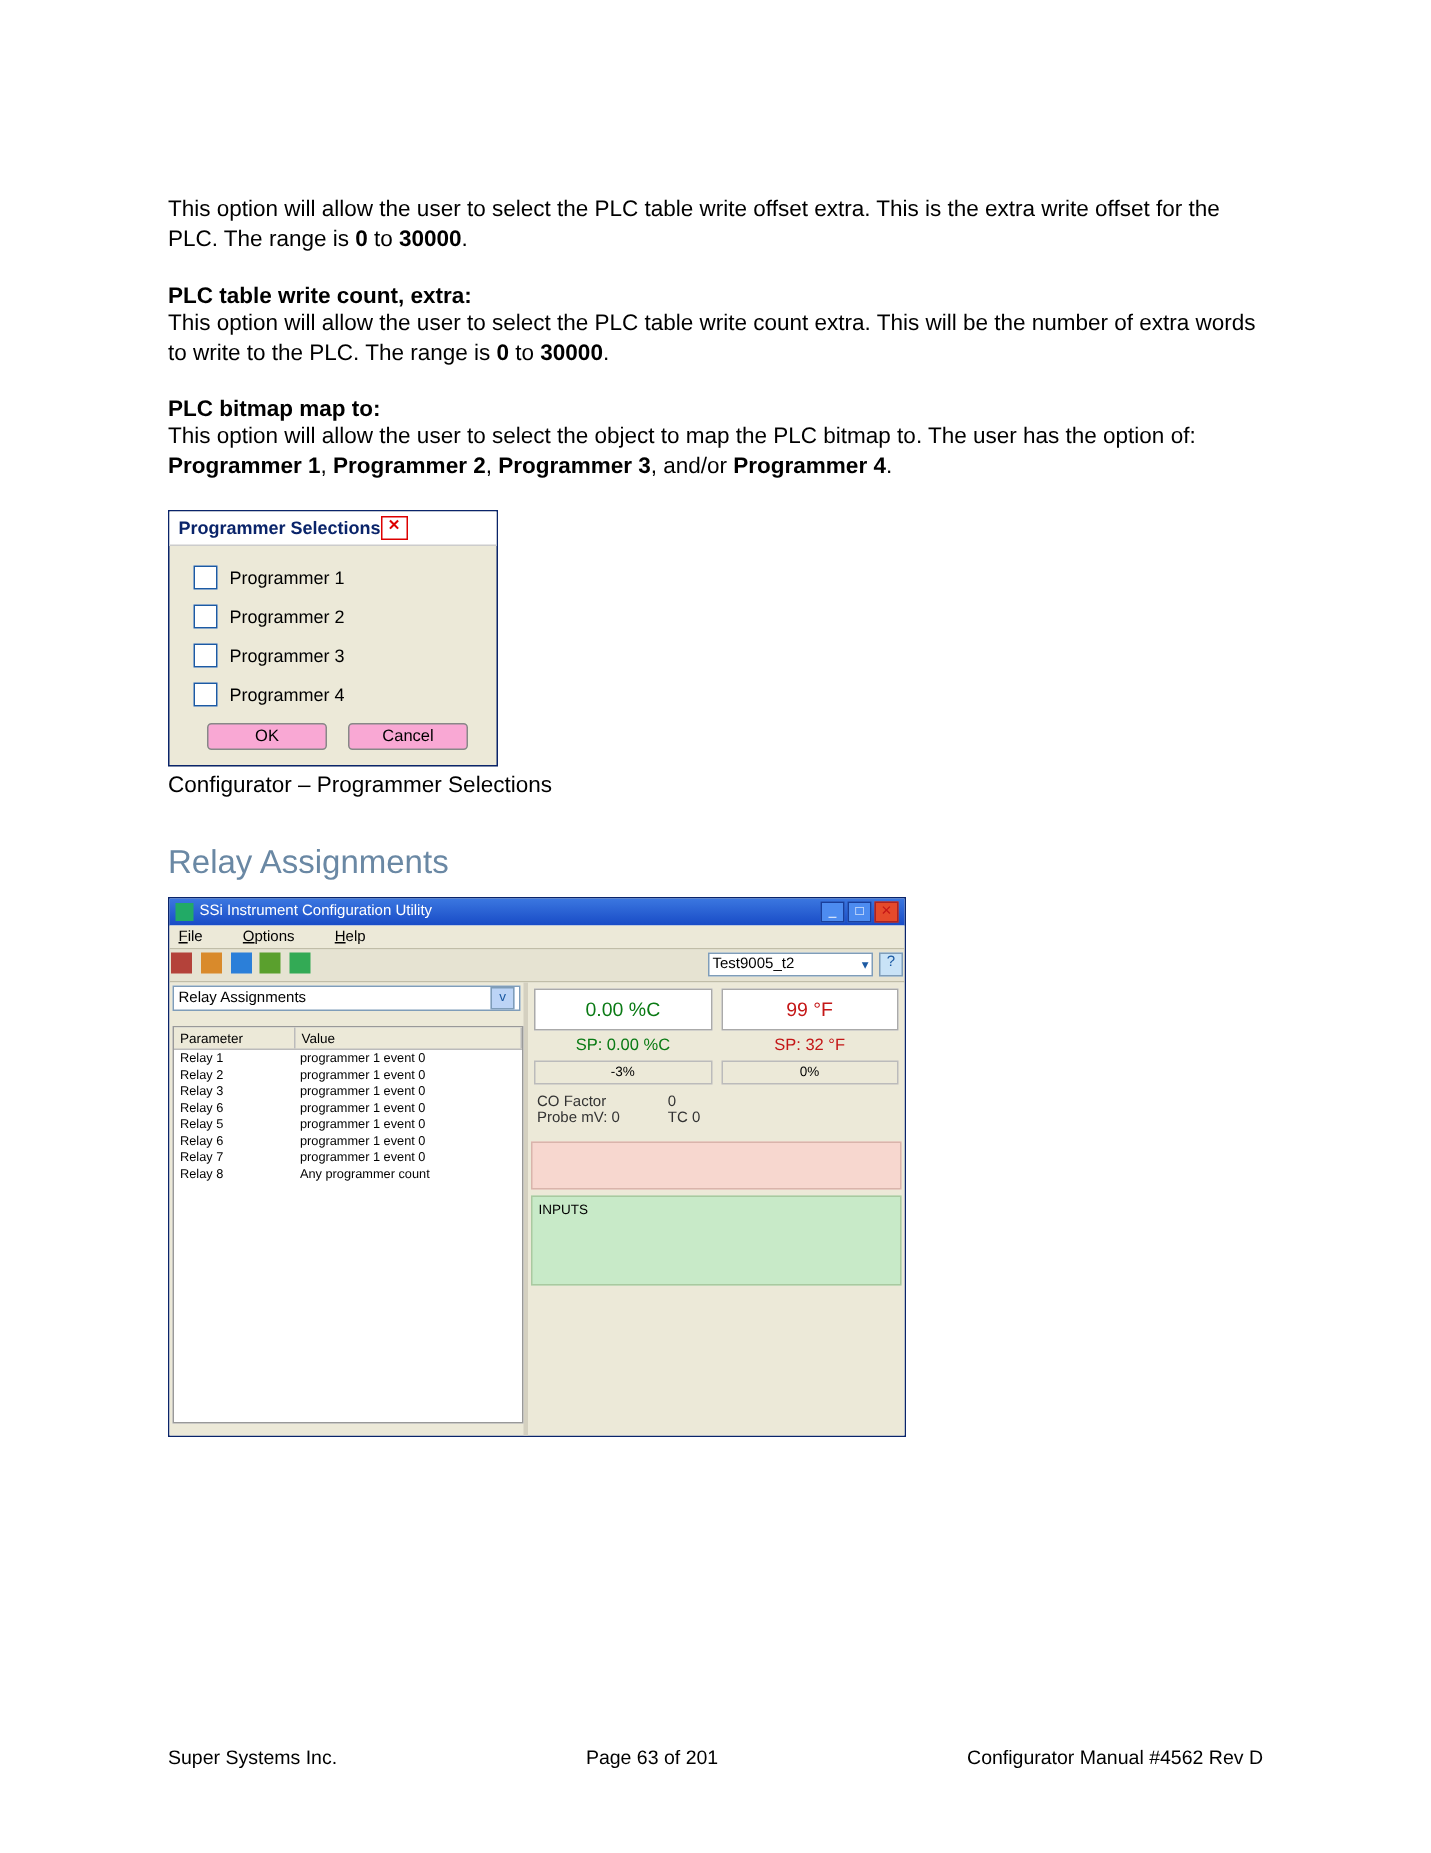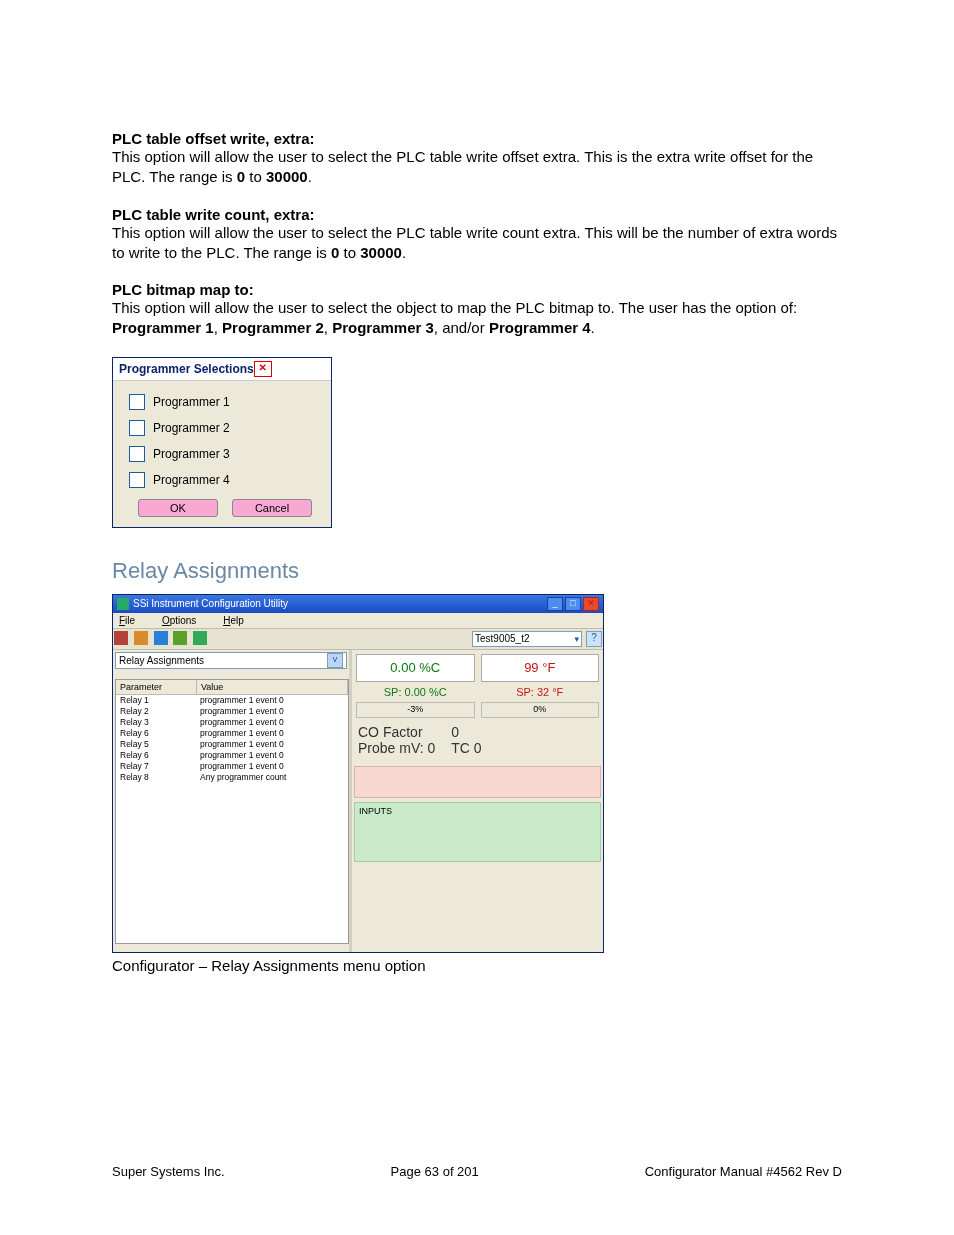--- a/index.html
+++ b/index.html
@@ -208,21 +208,21 @@
   .sp-row { display:flex; gap:6px; padding:0 4px 2px 4px;justify-content:space-between;}
   .sp-box {
     flex:1; font-size:11px; text-align:center; padding:2px 0;
   }
   .pct-row { display:flex; gap:6px; padding:0 4px 4px 4px;}
   .pct-box {
     flex:1; height:14px; background:#ece9d8; border:1px solid #bbb;
     font-size:9px; text-align:center; line-height:12px;
   }
   .info-row {
-    display:flex; font-size:14px; padding:2px 6px; color:#333; gap:16px;
+    display:flex; font-size:10px; padding:2px 6px; color:#333; gap:32px;
   }
   .strip { background:#f7d7cf; height:30px; margin:8px 2px 2px 2px; border:1px solid #d9b4ab;}
   .panel {
     margin:2px; border:1px solid #a9c9a0;
     font-size:9px; padding:3px 4px; height:52px;
   }
   .out { background:#d7efdd; }
   .inp { background:#c8eac8; }
   .ssi-status {
     background:#ece9d8; border-top:1px solid #c0bda8;
@@ -237,21 +237,20 @@
     display: flex;
     justify-content: space-between;
     font-size: 13px;
   }
 </style>
 </head>
 <body>
 
 <div class="page">
 
-  <p class="section-heading">PLC table offset write, extra:</p>
   <p class="body-text">
     <span>This option will allow the user to select the PLC table write offset extra.  This is the extra write offset for the PLC.  The range is </span><b>0</b><span> to </span><b>30000</b><span>.</span>
   </p>
 
   <p class="section-heading">PLC table write count, extra:</p>
   <p class="body-text">
     <span>This option will allow the user to select the PLC table write count extra.  This will be the number of extra words to write to the PLC.  The range is </span><b>0</b><span> to </span><b>30000</b><span>.</span>
   </p>
 
   <p class="section-heading">PLC bitmap map to:</p>
@@ -280,20 +279,21 @@
       <div class="prog-row">
         <span class="chk"></span>
         <span>Programmer 4</span>
       </div>
       <div class="prog-btns">
         <div class="xp-btn">OK</div>
         <div class="xp-btn">Cancel</div>
       </div>
     </div>
   </div>
+  <p class="caption">Configurator – Programmer Selections</p>
 
   <h2 class="relay-title">Relay Assignments</h2>
 
   <div class="ssi-window">
     <div class="ssi-titlebar">
       <div class="tb-left">
         <span class="tb-icon"></span>
         <span>SSi Instrument Configuration Utility</span>
       </div>
       <div class="tb-btns">
@@ -387,21 +387,20 @@
           <div style="white-space:pre-line">CO Factor
 Probe mV: 0</div>
           <div style="white-space:pre-line">0
 TC 0</div>
         </div>
         <div class="strip"></div>
         <div class="panel inp">INPUTS</div>
       </div>
     </div>
   </div>
-  <p class="caption">Configurator – Relay Assignments menu option</p>
 
   <div class="footer">
     <span>Super Systems Inc.</span>
     <span>Page 63 of 201</span>
     <span>Configurator Manual #4562 Rev D</span>
   </div>
 
 </div>
 
 </body></html>

